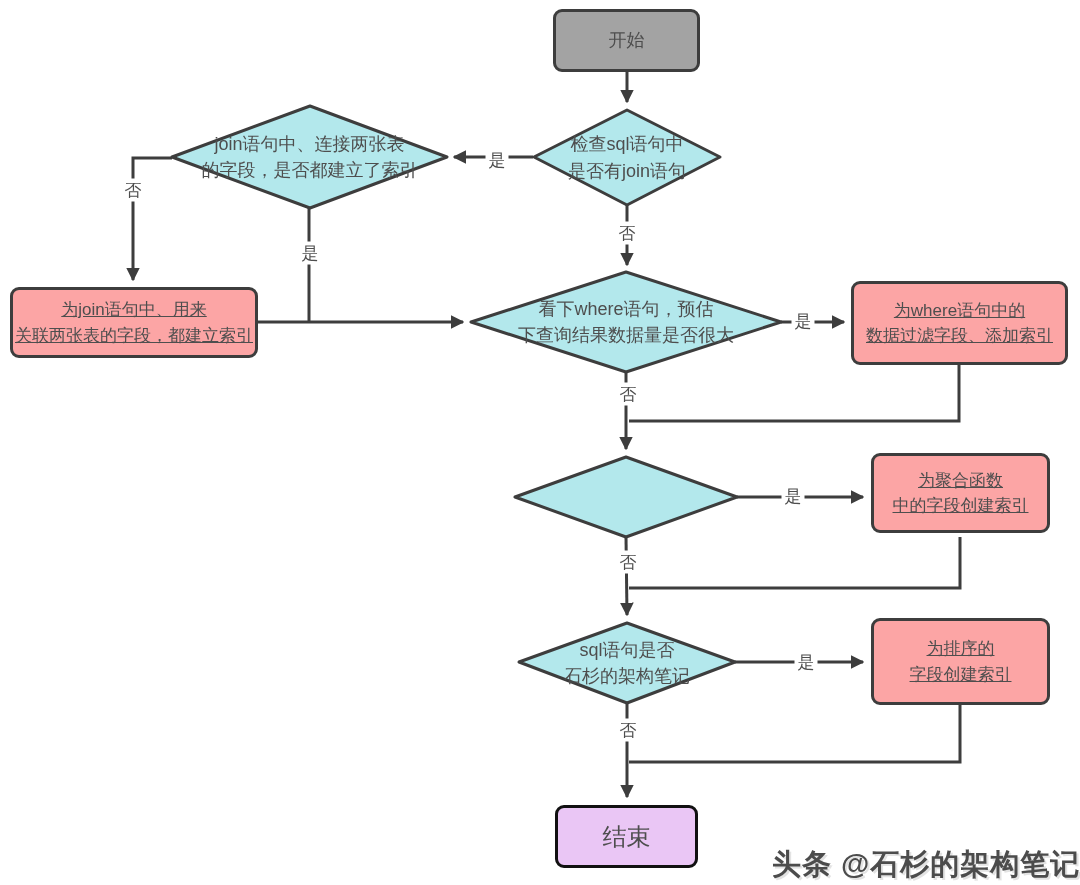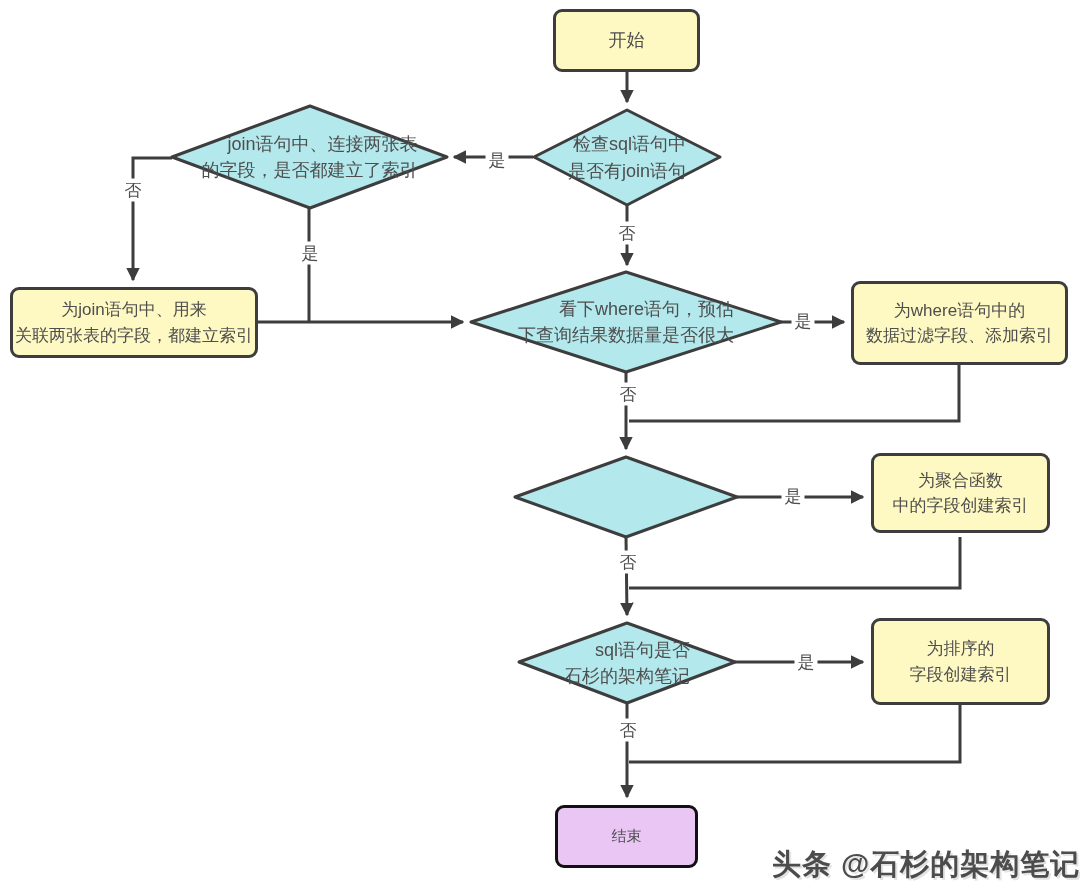--- a/index.html
+++ b/index.html
@@ -20,30 +20,30 @@
     border-radius: 9px;
     display: flex;
     align-items: center;
     justify-content: center;
     text-align: center;
     font-size: 17px;
     color: #4e4e4e;
     line-height: 1.5;
     white-space: pre-line;
   }
-  .node.start { background: #fef9c3; font-size: 18px; }
-  .node.end   { background: #eac6f5; font-size: 15px; border-color: #111111; align-items: center; }
-  .node.process { background: #fef9c3; }
+  .node.start { background: #a3a3a3; font-size: 18px; }
+  .node.end   { background: #eac6f5; font-size: 24px; border-color: #111111; align-items: center; }
+  .node.process { background: #fca5a5; text-decoration: underline; }
 
   .dtext {
     position: absolute;
     display: flex;
     align-items: center;
     justify-content: center;
-    text-align: right;
+    text-align: center;
     font-size: 18px;
     color: #4e4e4e;
     line-height: 1.45;
     white-space: pre-line;
     pointer-events: none;
   }
 
   .elabel {
     position: absolute;
     transform: translate(-50%, -50%);

